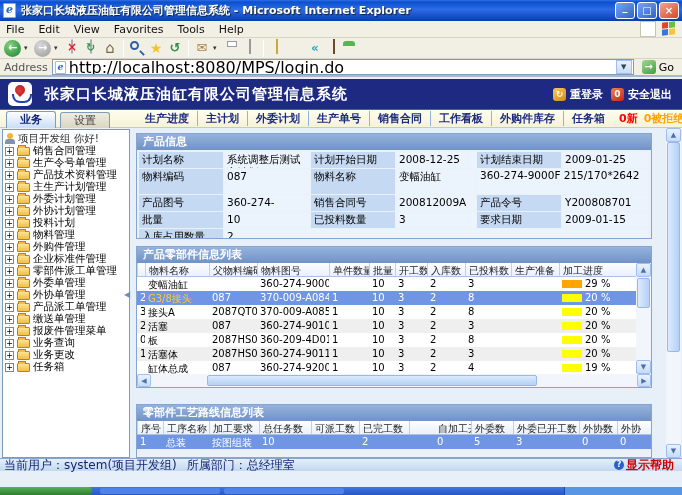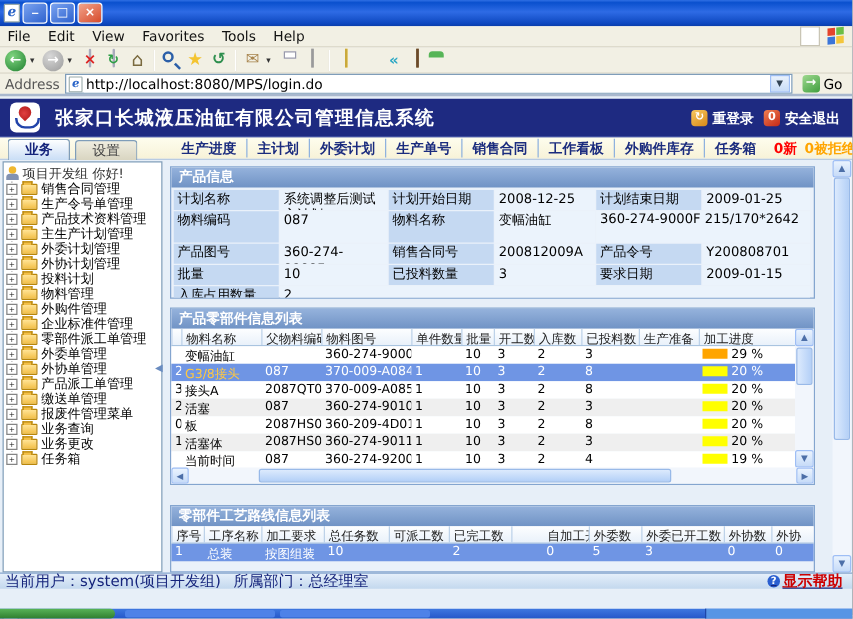--- a/index.html
+++ b/index.html
@@ -53,21 +53,21 @@
   .msn-g{color:#2AA7C4;font-weight:bold;font-size:12px;line-height:16px;} .msn-g::after{content:'«';}
   .res-g{width:12px;height:12px;background:#8A6A3A;border:1px solid #6A4A2A;margin:2px auto;}
   .buddy-g{width:8px;height:8px;border-radius:50%;background:#57B557;margin:2px auto 0;}
   .buddy-g::after{content:'';display:block;width:12px;height:5px;background:#57B557;border-radius:3px 3px 0 0;margin:1px 0 0 -2px;}
 
   
   .addrbar{position:absolute;top:59px;left:0;width:682px;height:18px;background:#F2F0E4;border-bottom:2px solid #A9B8CE;display:flex;align-items:center;padding:0 4px;gap:4px;}
   .addr-label{color:#555;font-size:11px;flex:none;}
   .addr-box{flex:1;height:16px;background:#fff;border:1px solid #7F9DB9;display:flex;align-items:center;padding:0 1px;}
   .addr-box .doc-ico{transform:scale(.85);}
-  .addr-input{flex:1;border:none;outline:none;font-size:11px;font-family:inherit;height:13px;padding:0 2px;}
+  .addr-input{flex:1;border:none;outline:none;font-size:16px;font-family:inherit;height:13px;padding:0 2px;}
   .addr-drop{width:16px;height:14px;background:linear-gradient(#EAF2FC,#C8DCF7);border:1px solid #9EBEF5;font-size:7px;color:#345;text-align:center;line-height:12px;flex:none;}
   .addr-drop::after{content:'▼';}
   .go-btn{flex:none;display:flex;align-items:center;gap:3px;padding:0 4px;}
   .go-ico{width:14px;height:14px;border-radius:3px;background:linear-gradient(145deg,#9FD98F,#3F9E3F);color:#fff;font-size:10px;line-height:13px;text-align:center;}
   .go-ico::after{content:'→';font-weight:bold;}
 
   
   .apphdr{position:absolute;top:79px;left:0;width:682px;height:31px;background:#1E2A81;border-bottom:1px solid #4A5AA8;display:flex;align-items:center;}
   .logo{width:24px;height:24px;margin-left:8px;background:#fff;border-radius:5px;position:relative;flex:none;}
   .logo::before{content:'';position:absolute;left:7px;top:3px;width:10px;height:10px;border-radius:50% 50% 0 50%;background:radial-gradient(circle at 50% 60%,#E04040,#B01818);transform:rotate(45deg);}
@@ -91,21 +91,21 @@
   .nav-badge{font-weight:bold;font-size:11px;margin-left:6px;white-space:nowrap;}
 
   
   .sidebar{position:absolute;left:2px;top:129px;width:128px;height:329px;background:#fff;border:1px solid #7F9DB9;overflow:hidden;padding-top:2px;}
   .greet{display:flex;align-items:center;height:13px;padding-left:2px;color:#333;font-size:10.5px;white-space:nowrap;}
   .greet-ico{width:10px;height:11px;position:relative;margin-right:3px;flex:none;}
   .greet-ico::before{content:'';position:absolute;left:2px;top:0;width:6px;height:6px;border-radius:50%;background:#F0B830;}
   .greet-ico::after{content:'';position:absolute;left:0;bottom:0;width:10px;height:5px;border-radius:3px 3px 0 0;background:#8292B2;}
   .tree{position:relative;}
   .tree-guide{position:absolute;left:6px;top:0;bottom:0;width:1px;background:repeating-linear-gradient(to bottom,#BBB 0 1px,transparent 1px 3px);}
-  .titem{display:flex;align-items:center;height:12px;padding-left:2px;white-space:nowrap;position:relative;font-family:Liberation Serif, serif;}
+  .titem{display:flex;align-items:center;height:12px;padding-left:2px;white-space:nowrap;position:relative;}
   .tplus{width:9px;height:9px;background:#fff;border:1px solid #848484;font-size:8px;line-height:7px;text-align:center;color:#000;flex:none;}
   .tplus::after{content:'+';}
   .tfolder{width:13px;height:9px;background:linear-gradient(#FFE394,#F2BE45);border:1px solid #B8860B;border-radius:1px;margin:0 3px;position:relative;flex:none;}
   .tfolder::before{content:'';position:absolute;left:0;top:-3px;width:6px;height:2px;background:#F2BE45;border:1px solid #B8860B;border-bottom:none;}
   .tlabel{font-size:10.5px;color:#000;}
   .collapse-arrow{position:absolute;left:124px;top:290px;font-size:8px;color:#6A8CC0;}
   .collapse-arrow::after{content:'◀';}
 
   
   .sec{position:absolute;left:136px;width:516px;border:1px solid #84A5CF;background:#EAF1FA;overflow:hidden;}
@@ -133,41 +133,42 @@
   .sb-h{position:absolute;height:13px;background:#F2F6FC;}
   .sb-btn{position:absolute;width:15px;height:14px;background:linear-gradient(#EAF3FE,#C6DBF8);border:1px solid #9EBEF5;border-radius:2px;color:#4D6FA8;font-size:7px;text-align:center;line-height:12px;}
   .sb-btn-h{height:13px;width:14px;}
   .up::after{content:'▲';} .dn::after{content:'▼';} .lf::after{content:'◀';} .rt::after{content:'▶';}
   .sb-thumb-v{position:absolute;left:1px;width:13px;background:linear-gradient(90deg,#DCEAFD,#B4D0F7);border:1px solid #98B9E8;border-radius:2px;}
   .sb-thumb-h{position:absolute;top:1px;height:11px;background:linear-gradient(180deg,#DCEAFD,#B4D0F7);border:1px solid #98B9E8;border-radius:2px;}
 
   
   .appstatus{position:absolute;top:458px;left:0;width:682px;height:13px;background:linear-gradient(#E5EFFA,#C3D8EE);border-top:1px solid #86A6CE;display:flex;align-items:center;font-size:12px;color:#15247B;}
   .as-user{margin-left:4px;} .as-dept{margin-left:10px;} .as-time{margin-left:55px;}
-  .as-help{margin-left:auto;margin-right:8px;display:flex;align-items:center;gap:2px;font-weight:bold;text-decoration:underline;}
+  .as-help{margin-left:auto;margin-right:8px;display:flex;align-items:center;gap:2px;font-weight:bold;}
   .help-ico{width:10px;height:10px;border-radius:50%;background:#2A5FD0;color:#fff;font-size:8px;line-height:10px;text-align:center;font-weight:bold;}
   .help-ico::after{content:'?';}
   .iestatus{position:absolute;top:492px;left:0;width:682px;height:16px;background:#F2F0E4;border-top:1px solid #fff;display:flex;align-items:center;padding:0 2px;}
   .ie-panel{height:12px;border:1px solid;border-color:#9C9A8C #fff #fff #9C9A8C;margin-left:2px;}
   .zone-panel{display:flex;align-items:center;gap:3px;padding:0 4px;font-size:10.5px;color:#111;margin-left:auto;width:135px;}
   .zone-globe{width:11px;height:11px;border-radius:50%;background:radial-gradient(circle at 35% 30%,#AFD4F8,#2B62C4);flex:none;}
 
   
   .taskbar{position:absolute;top:487px;left:0;width:682px;height:8px;background:linear-gradient(#3E77E0,#2556C8);}
   .startbtn{position:absolute;left:0;top:0;width:92px;height:8px;background:linear-gradient(#58B358,#2E7D2E);border-radius:0 4px 4px 0;}
   .taskbtn{position:absolute;top:1px;height:6px;background:#4E82E8;border-radius:2px;}
   .systray{position:absolute;right:0;top:0;width:118px;height:8px;background:#5795E5;border-left:1px solid #1E46A8;}
 </style>
 </head>
 <body>
 
 <div class="screen">
 
   <div class="titlebar">
     <span class="doc-ico"></span>
+    <span class="title-text">张家口长城液压油缸有限公司管理信息系统 - Microsoft Internet Explorer</span>
     <span class="winbtn wb-min"></span>
     <span class="winbtn wb-max"></span>
     <span class="winbtn wb-close"></span>
   </div>
 
   <div class="menubar">
     <span class="menu-item">File</span>
     <span class="menu-item">Edit</span>
     <span class="menu-item">View</span>
     <span class="menu-item">Favorites</span>
@@ -491,21 +492,21 @@
         <span class="td w4">1</span>
         <span class="td w5">10</span>
         <span class="td w6">3</span>
         <span class="td w7">2</span>
         <span class="td w8">3</span>
         <span class="td w9"></span>
         <span class="td w10"><i class="chip" style="background: rgb(255, 255, 0);"></i><span>20 %</span></span>
     </div>
     <div class="trow">
       <span class="td w0"></span>
-        <span class="td w1">当前时间</span>
+        <span class="td w1">缸体总成</span>
         <span class="td w2">087</span>
         <span class="td w3">360-274-9200F</span>
         <span class="td w4">1</span>
         <span class="td w5">10</span>
         <span class="td w6">3</span>
         <span class="td w7">2</span>
         <span class="td w8">4</span>
         <span class="td w9"></span>
         <span class="td w10"><i class="chip" style="background: rgb(255, 255, 0);"></i><span>19 %</span></span>
     </div>

